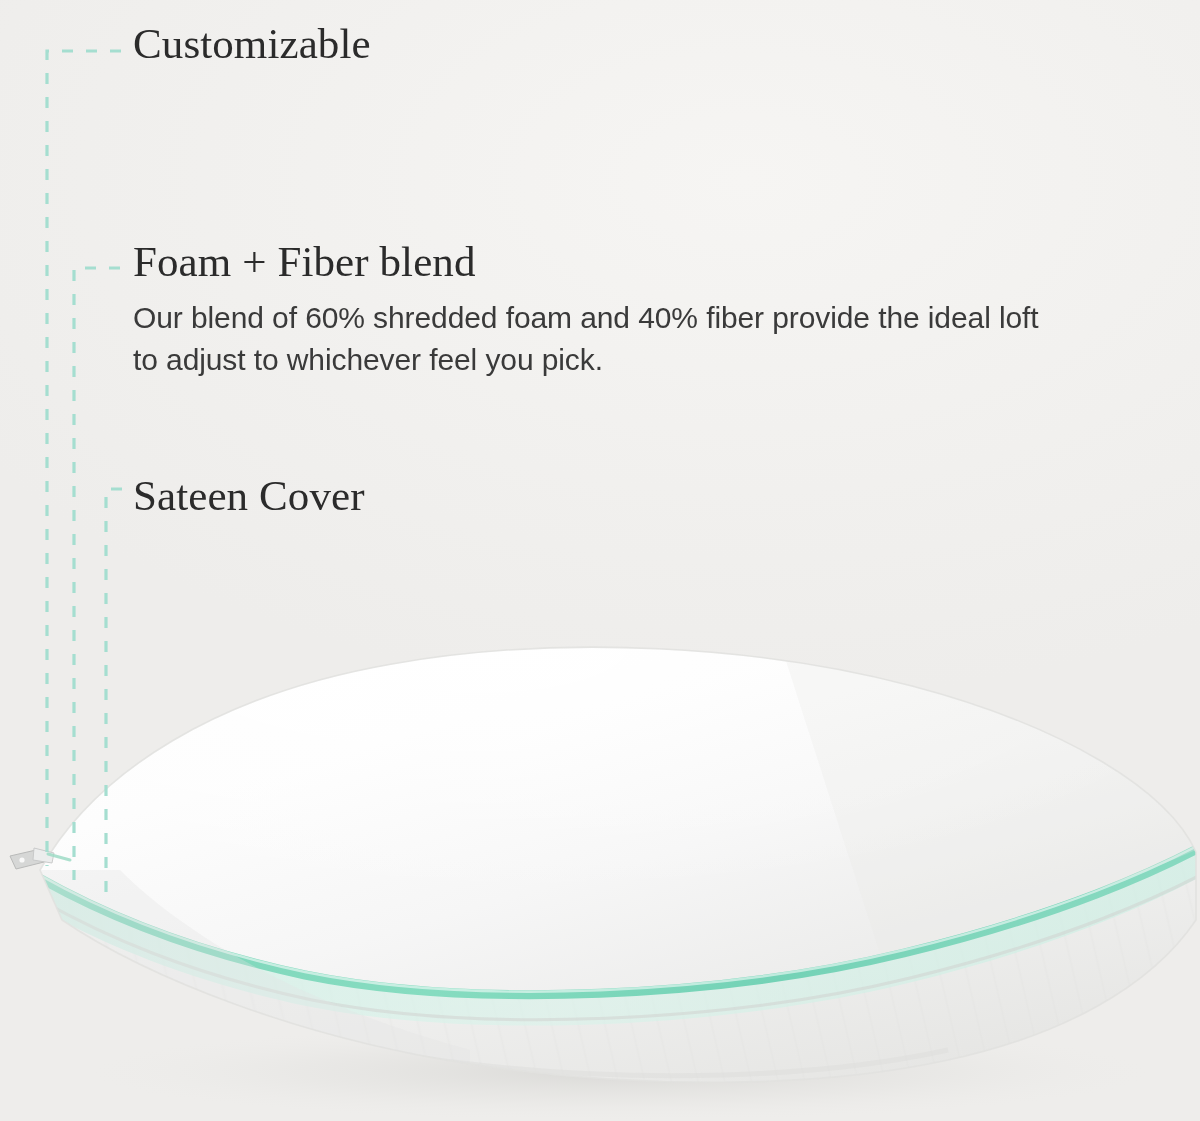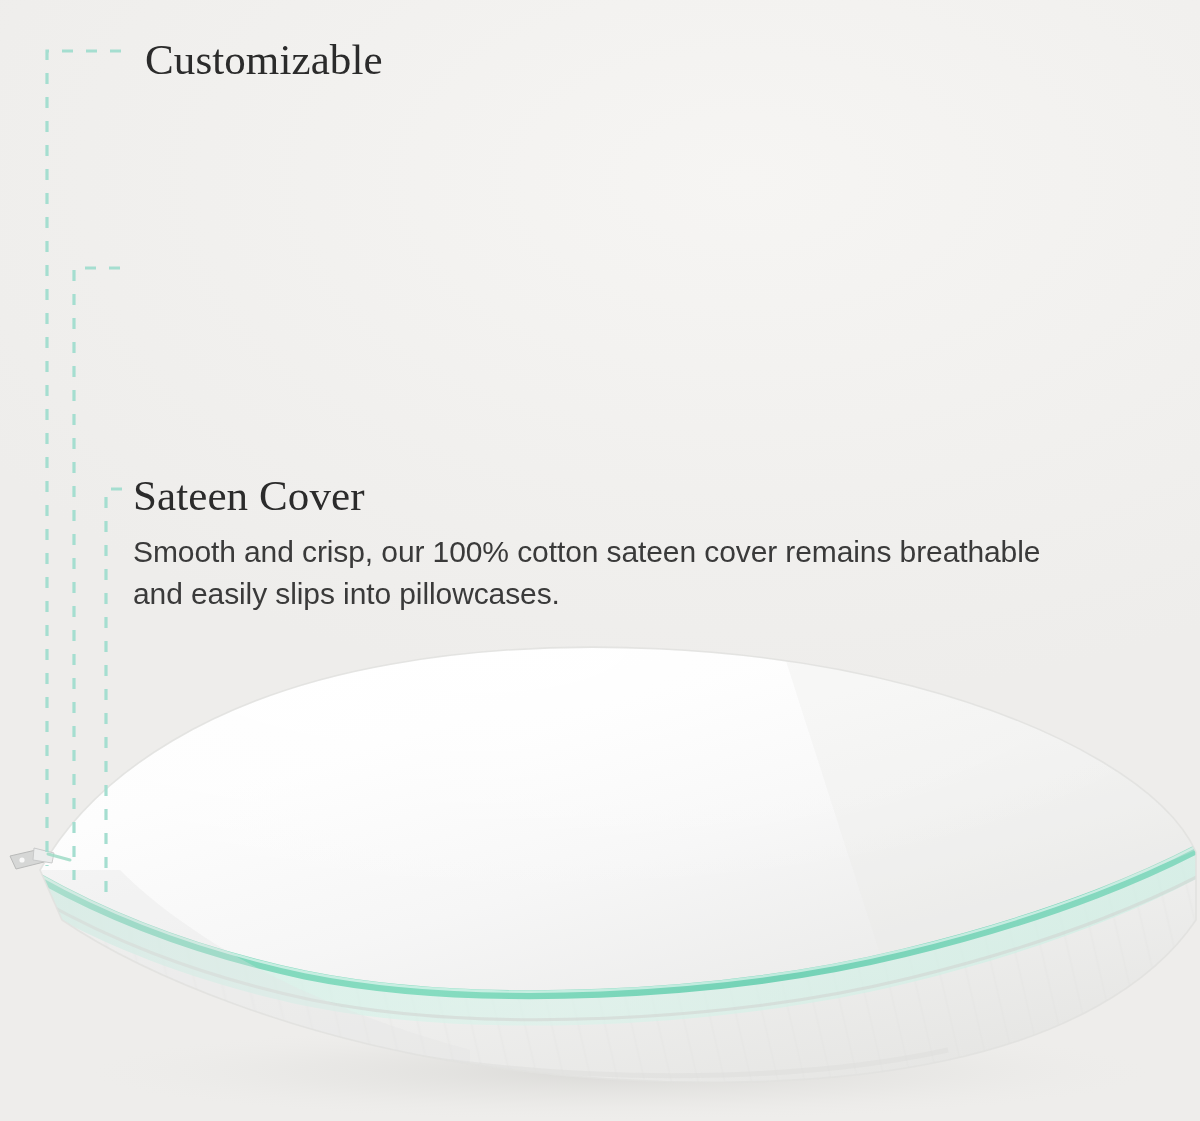--- a/index.html
+++ b/index.html
@@ -51,21 +51,21 @@
   #leaders svg { display:block; width:100%; height:100%; }
 
   
   #features {
     position: absolute;
     left: 133px;
     top: 0;
     width: 960px;
   }
   .feature { position: absolute; left: 0; width: 960px; }
-  .feature.f0 { top: 38px; margin-left: 12px; }
+  .feature.f0 { top: 22px; }
   .feature.f1 { top: 240px; }
   .feature.f2 { top: 458px; margin-top: 16px; }
 
   .feature-title {
     font-family: "Liberation Serif", "DejaVu Serif", serif;
     font-size: 43px;
     line-height: 1.04;
     font-weight: 400;
     color: #2b2b2b;
     margin: 0 0 12px 0;
@@ -238,22 +238,23 @@
     </svg>
   </div>
 
   <div id="features">
 
     <div class="feature f0">
       <h2 class="feature-title">Customizable</h2>
     </div>
 
     <div class="feature f1">
+      <h2 class="feature-title">Foam + Fiber blend</h2>
+      <p class="feature-body">Our blend of 60% shredded foam and 40% fiber provide the ideal loft to adjust to whichever feel you pick.</p>
     </div>
 
     <div class="feature f2">
       <h2 class="feature-title">Sateen Cover</h2>
-      <p class="feature-body">Smooth and crisp, our 100% cotton sateen cover remains breathable and easily slips into pillowcases.</p>
     </div>
 
   </div>
 
 </div>
 
 </body></html>

